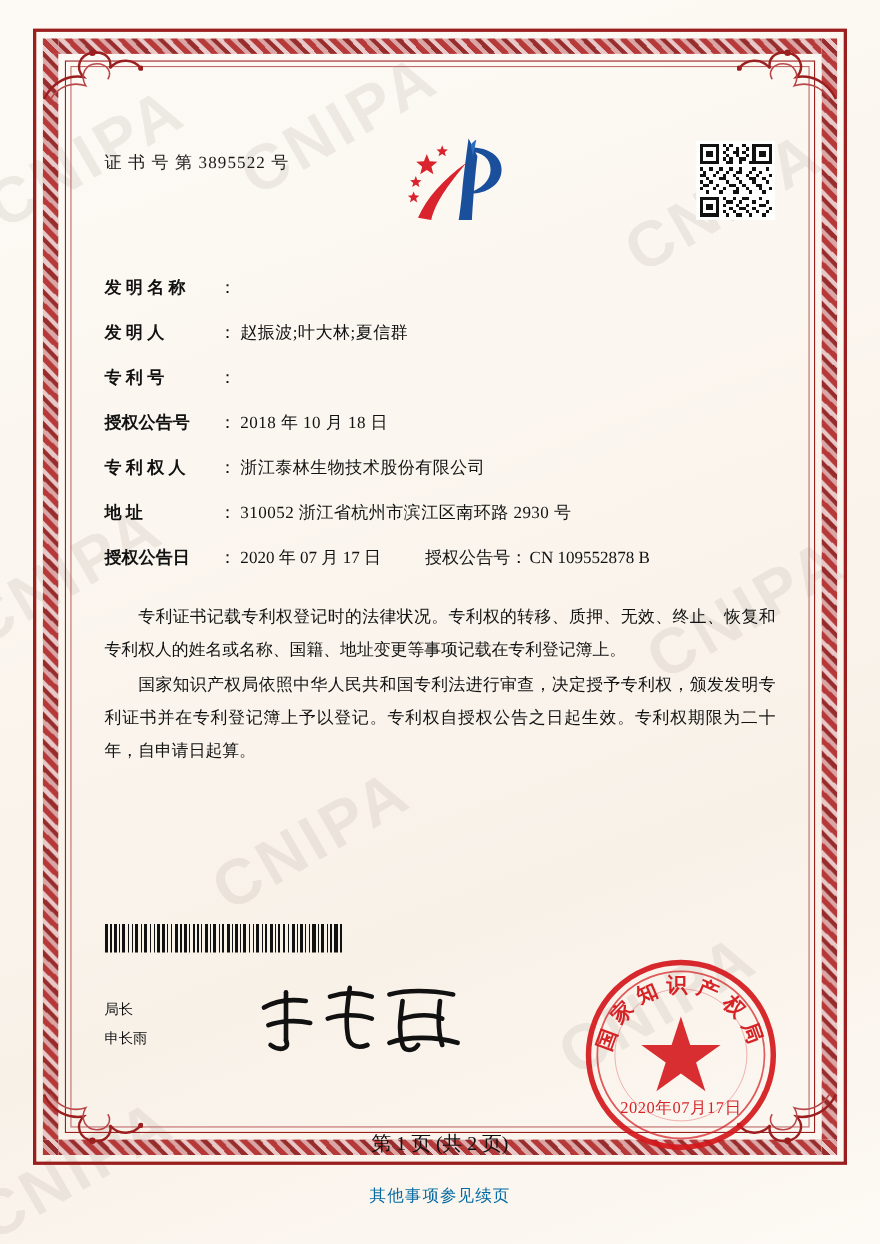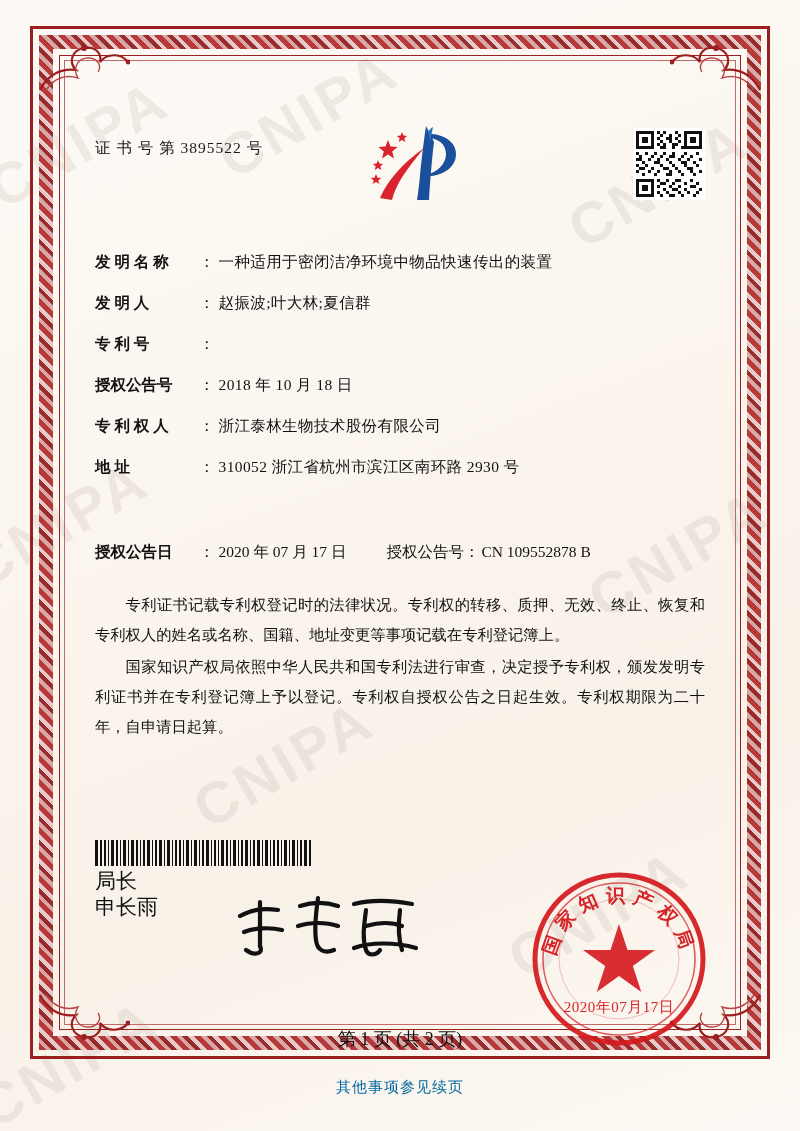--- a/index.html
+++ b/index.html
@@ -151,21 +151,20 @@
     margin-right: 4px;
   }
   .field-value {
     flex: 1 1 auto;
     letter-spacing: 0.4px;
   }
   .inline-extra-label {
     margin-left: 40px;
     margin-right: 2px;
     white-space: nowrap;
-    margin-top: 44px;
   }
 
   .paragraphs {
     margin-top: 30px;
     font-size: 15.3px;
     line-height: 30px;
     color: #111;
     text-align: justify;
   }
   .paragraphs p {
@@ -181,23 +180,23 @@
     width: 218px;
     height: 26px;
     z-index: 5;
   }
   .barcode svg { display:block; width:100%; height:100%; }
 
   
   .sign-block {
     position: absolute;
     left: 95px;
-    top: 868px;
+    top: 905px;
     z-index: 5;
-    font-size: 21px;
+    font-size: 13px;
     color: #111;
     line-height: 26px;
   }
   .handwriting {
     position: absolute;
     left: 230px;
     top: 892px;
     z-index: 5;
     width: 200px;
     height: 70px;
@@ -425,21 +424,20 @@
         </svg>
       </div>
     </div>
 
 
     <div class="fields">
 
       <div class="field-row">
         <span class="field-label">发 明 名 称</span>
         <span class="field-colon">：</span>
-        <span class="field-value">一种适用于密闭洁净环境中物品快速传出的装置</span>
       </div>
 
       <div class="field-row">
         <span class="field-label">发 明 人</span>
         <span class="field-colon">：</span>
         <span class="field-value">赵振波;叶大林;夏信群</span>
       </div>
 
       <div class="field-row">
         <span class="field-label">专 利 号</span>

